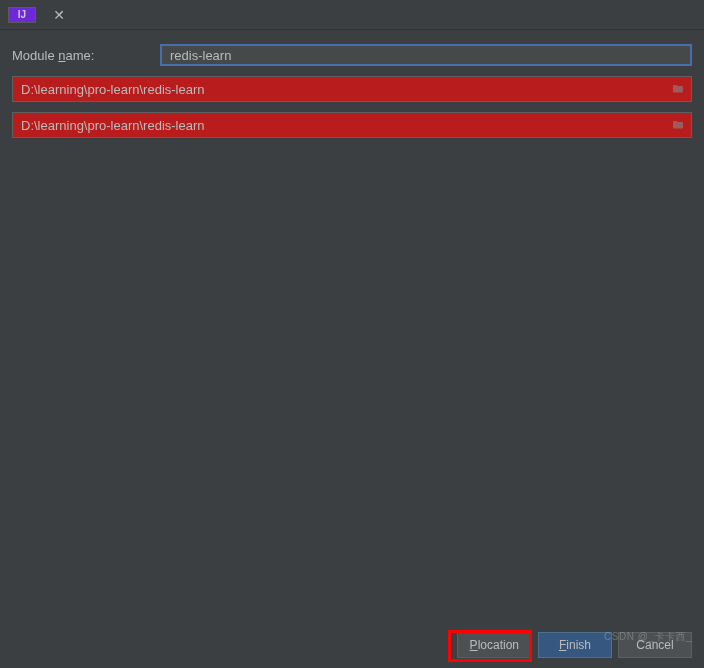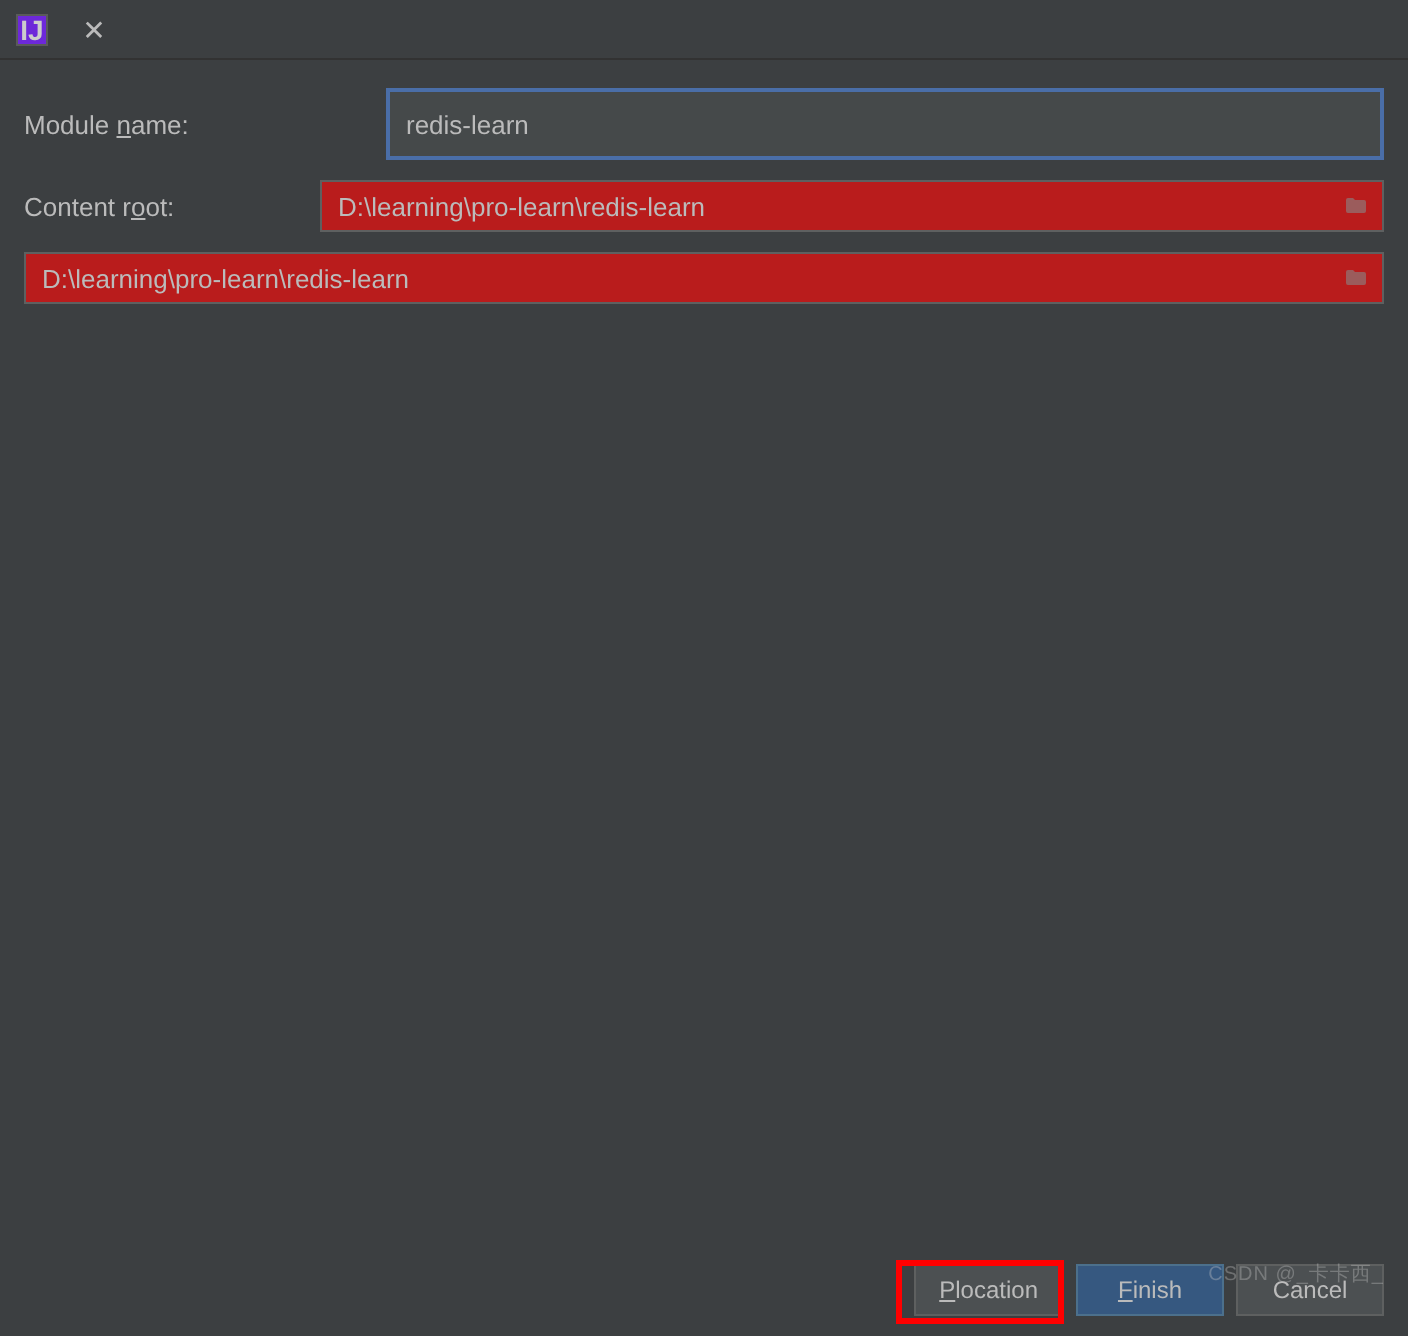--- a/index.html
+++ b/index.html
@@ -19,29 +19,29 @@
     }
     .titlebar {
       height: 30px;
       background: #3c3f41;
       display: flex;
       align-items: center;
       padding: 0 8px;
       border-bottom: 1px solid #323232;
     }
     .titlebar-icon {
-      width: 16px;
+      width: 28px;
       height: 16px;
       background: #6d28d9;
       border: 1px solid #5a5a5a;
       margin-right: 8px;
       display: flex;
       align-items: center;
       justify-content: center;
-      font-size: 14px;
+      font-size: 10px;
       font-weight: bold;
       color: #ccc;
     }
     .titlebar-title {
       flex: 1;
       color: #bbbbbb;
       font-size: 12px;
     }
     .close-btn {
       width: 30px;
@@ -64,28 +64,27 @@
     .form-label {
       width: 148px;
       color: #bbbbbb;
       font-size: 13px;
     }
     .mnemonic {
       text-decoration: underline;
     }
     .text-input {
       flex: 1;
-      height: 36px;
+      height: 22px;
       background: #45494a;
       border: 1px solid #5e6060;
       color: #bbbbbb;
       padding: 0 8px;
       font-size: 13px;
       font-family: inherit;
-      margin-left: 33px;
     }
     .text-input.focused {
       border: 2px solid #4a6ea8;
       background: #45494a;
     }
     .path-input-wrap {
       flex: 1;
       display: flex;
       align-items: center;
       height: 26px;
@@ -171,23 +170,20 @@
 <div class="content">
 
   <div class="form-row">
     <div class="form-label">
       <span>Module </span><span class="mnemonic">n</span><span>ame:</span>
     </div>
     <input type="text" class="text-input focused" value="redis-learn" style="">
   </div>
 
   <div class="form-row">
-    <div class="form-label">
-      <span>Content r</span><span class="mnemonic">o</span><span>ot:</span>
-    </div>
     <div class="path-input-wrap">
       <input type="text" class="path-input" value="D:\learning\pro-learn\redis-learn" style="">
       <div class="browse-icon">
         <svg viewBox="0 0 24 24" fill="#888">
             <path d="M2 6a2 2 0 0 1 2-2h5l2 2h9a2 2 0 0 1 2 2v9a2 2 0 0 1-2 2H4a2 2 0 0 1-2-2V6z"></path>
           </svg>
       </div>
     </div>
   </div>
 

